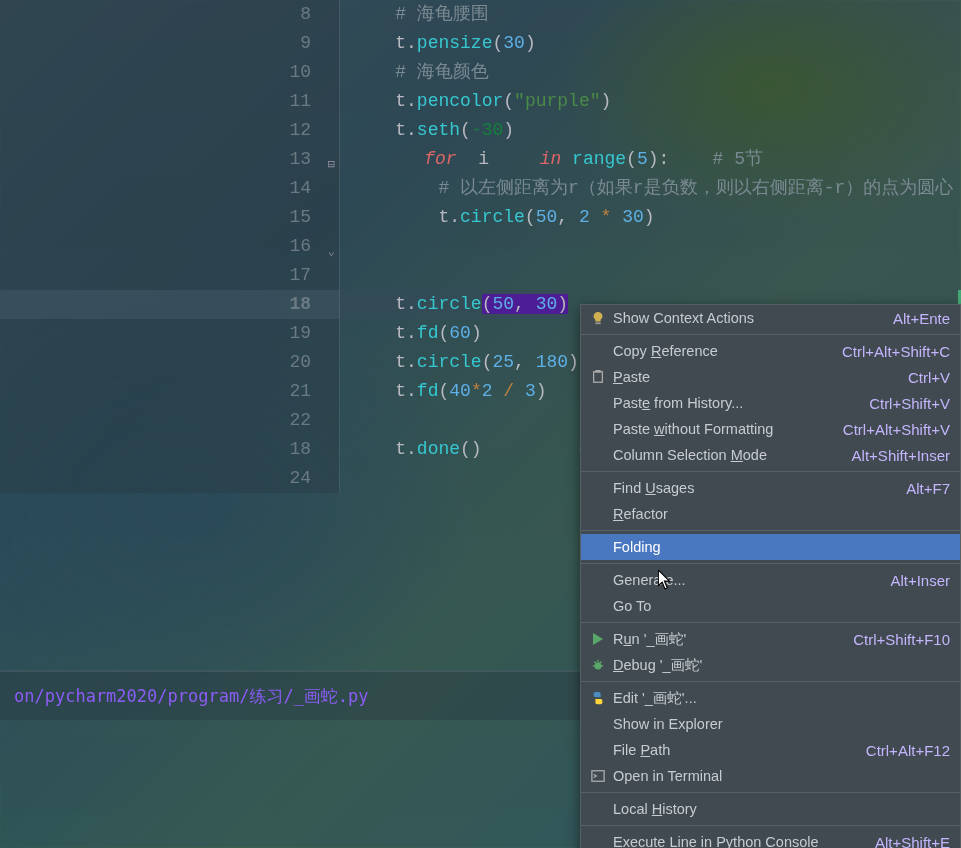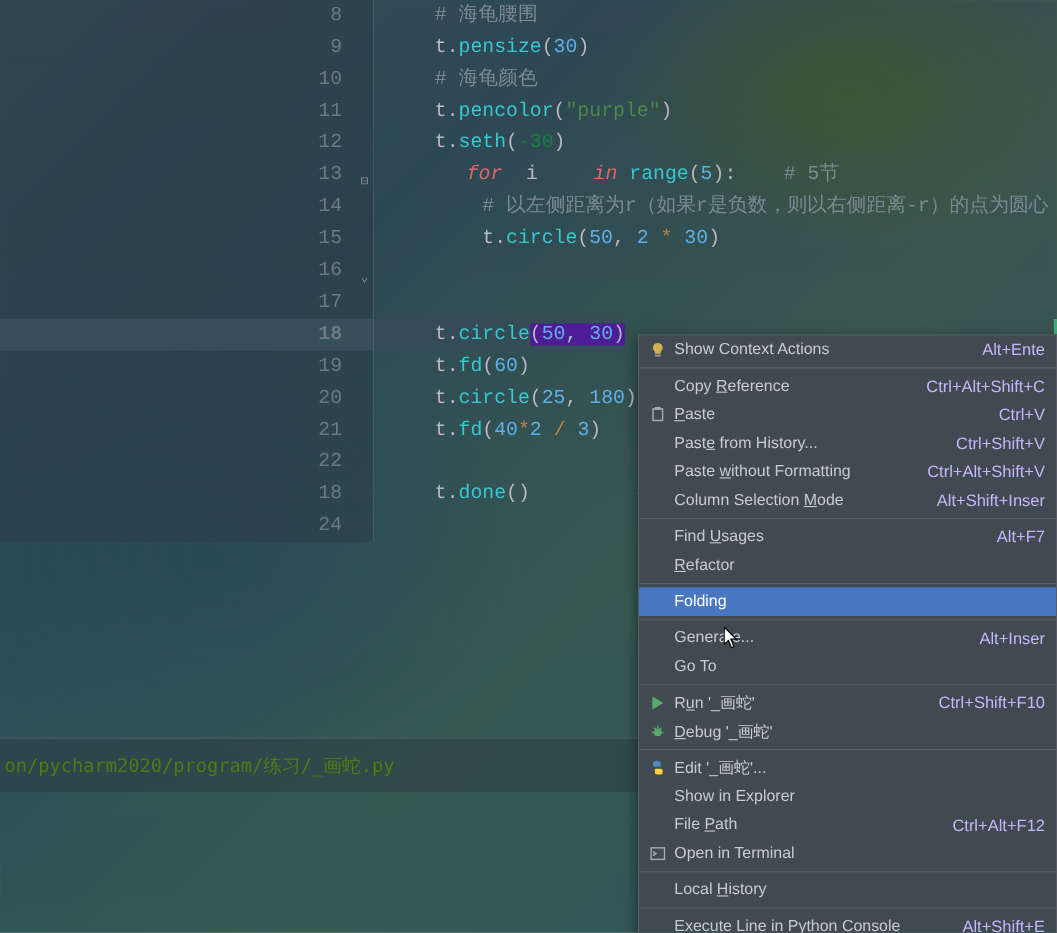--- a/index.html
+++ b/index.html
@@ -71,22 +71,22 @@
   .footer {
     position: absolute;
     left: 0; top: 670px; width: 580px; height: 50px;
     display:flex; align-items:center;
     background: rgba(40,55,63,0.4);
     border-top: 2px solid rgba(90,110,120,0.4);
   }
   .footer-path {
     font-family: Consolas, monospace;
     font-size: 17px;
-    color: #4d7c0f;
-    padding-left: 4px;
+    color: #8b5cf6;
+    padding-left: 14px;
   }
 
   .context-menu {
     position: absolute;
     left: 580px;
     top: 304px;
     width: 381px;
     background: #404a50;
     border: 1px solid #585f63;
     box-shadow: 0 4px 12px rgba(0,0,0,0.5);

